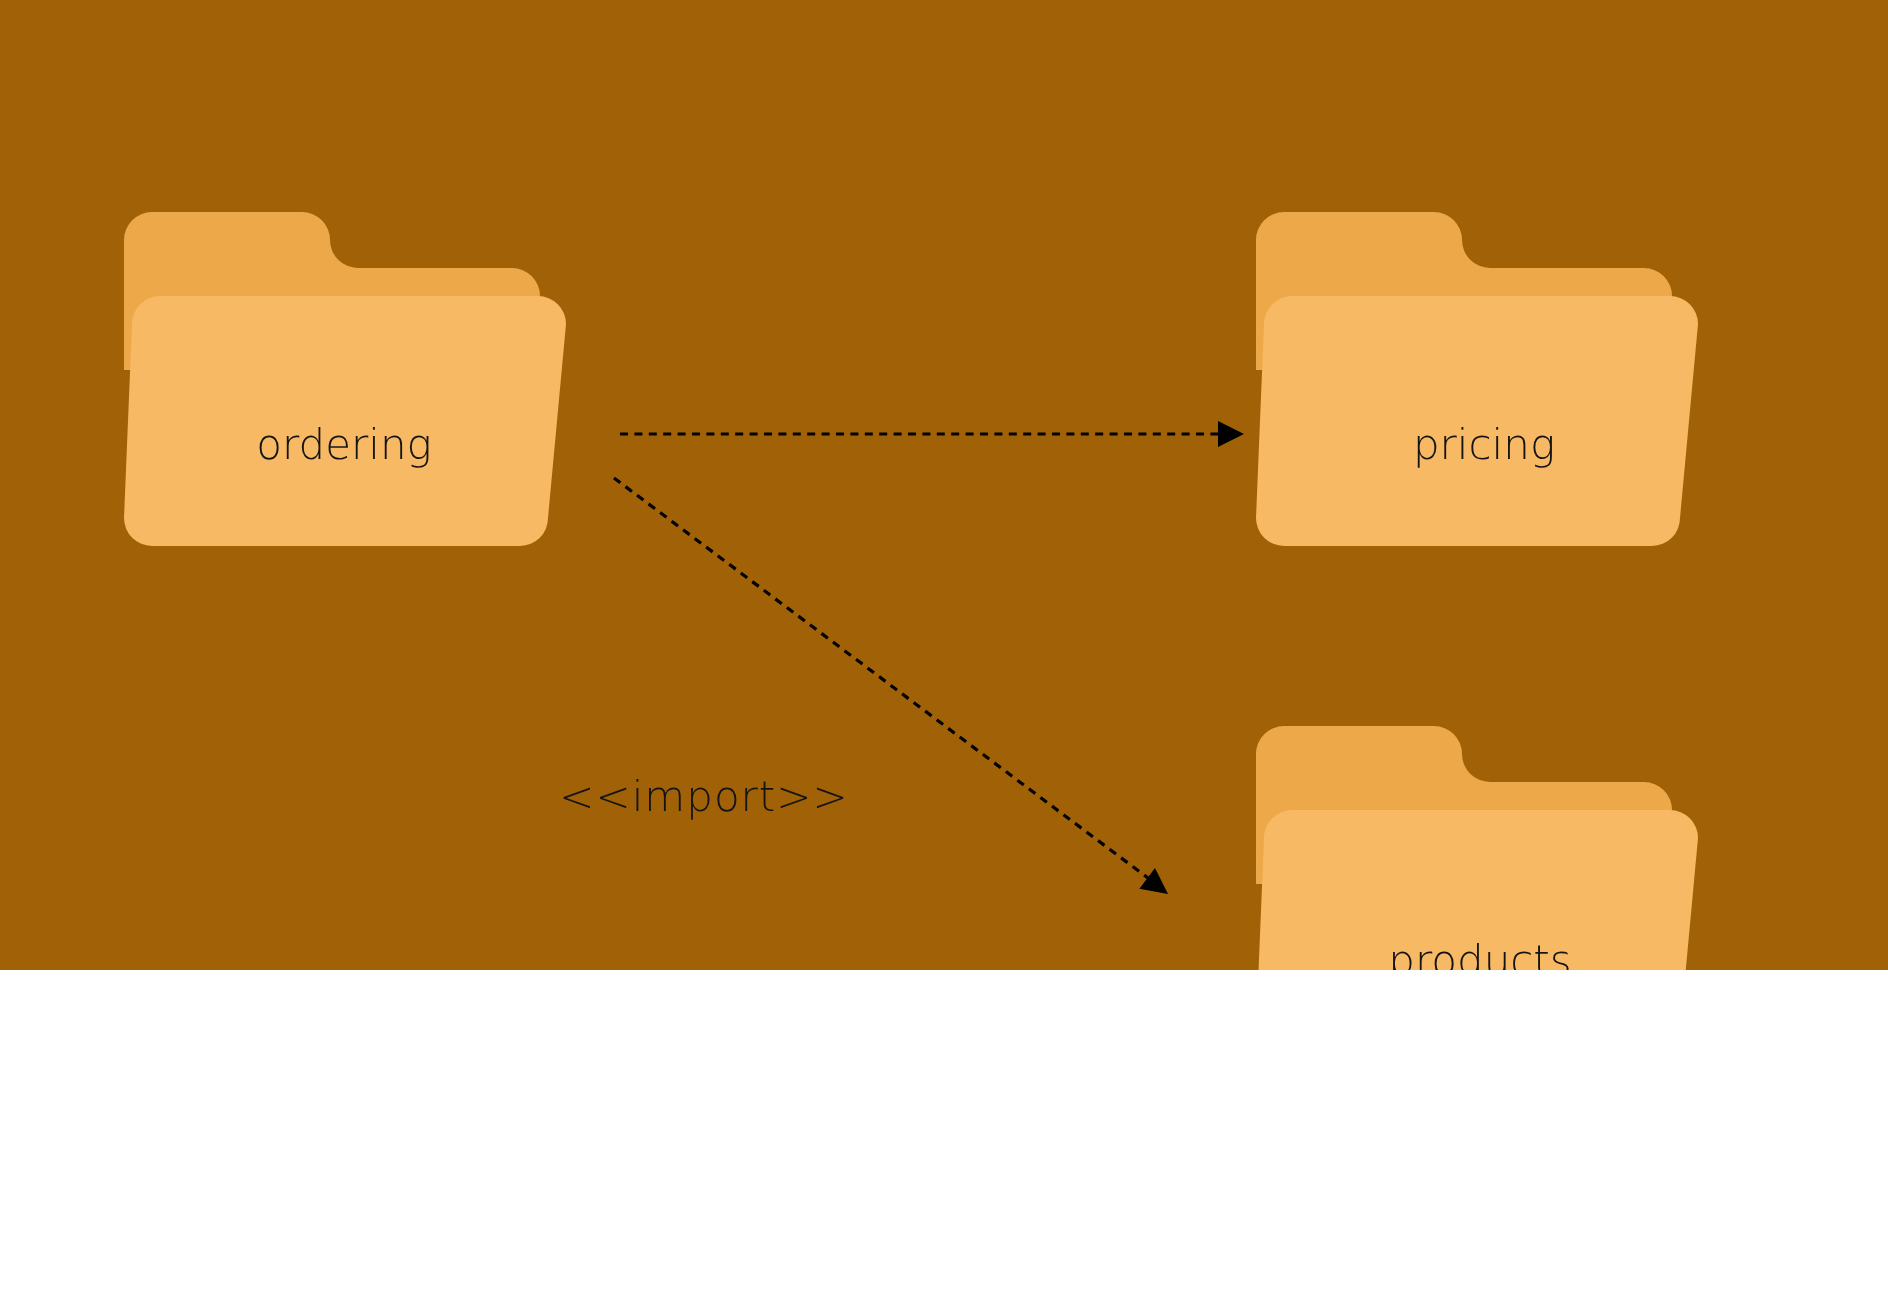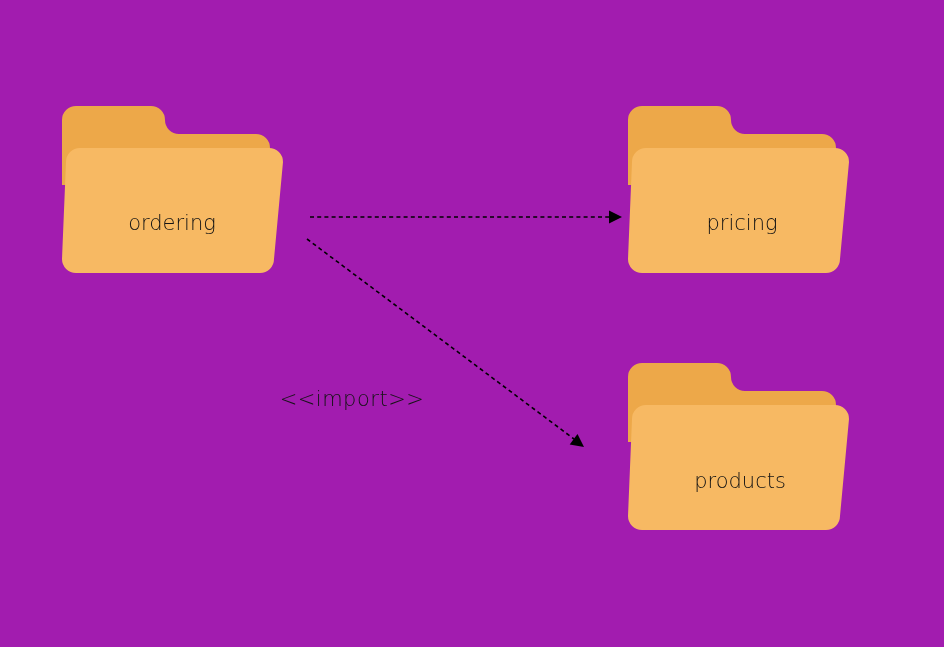--- a/index.html
+++ b/index.html
@@ -7,22 +7,22 @@
     margin: 0;
     padding: 0;
     background: #ffffff;
   }
   body {
     font-family: "DejaVu Sans", "Liberation Sans", sans-serif;
   }
   #canvas {
     position: relative;
     width: 944px;
-    height: 647px;
-    background: #a21caf;
+    height: 485px;
+    background: #a16207;
     overflow: hidden;
   }
   #diagram-svg {
     position: absolute;
     top: 0;
     left: 0;
     width: 944px;
     height: 647px;
     display: block;
   }

